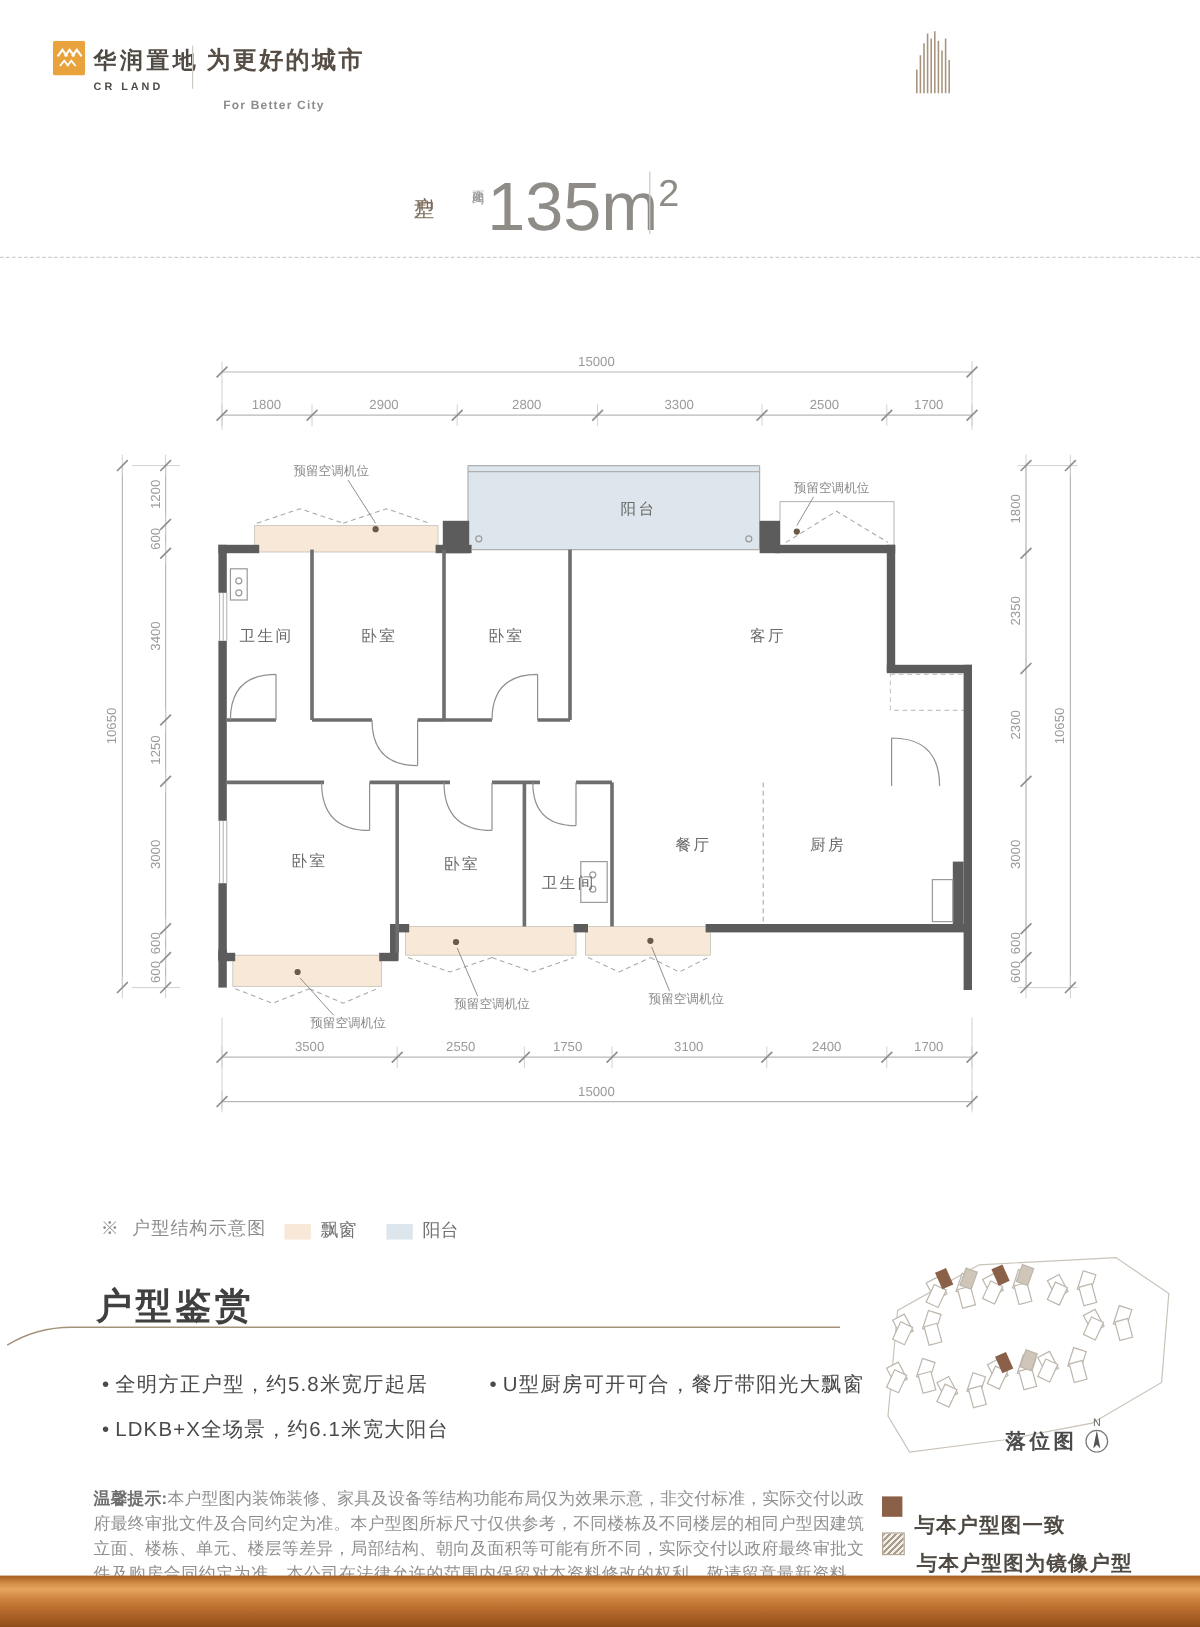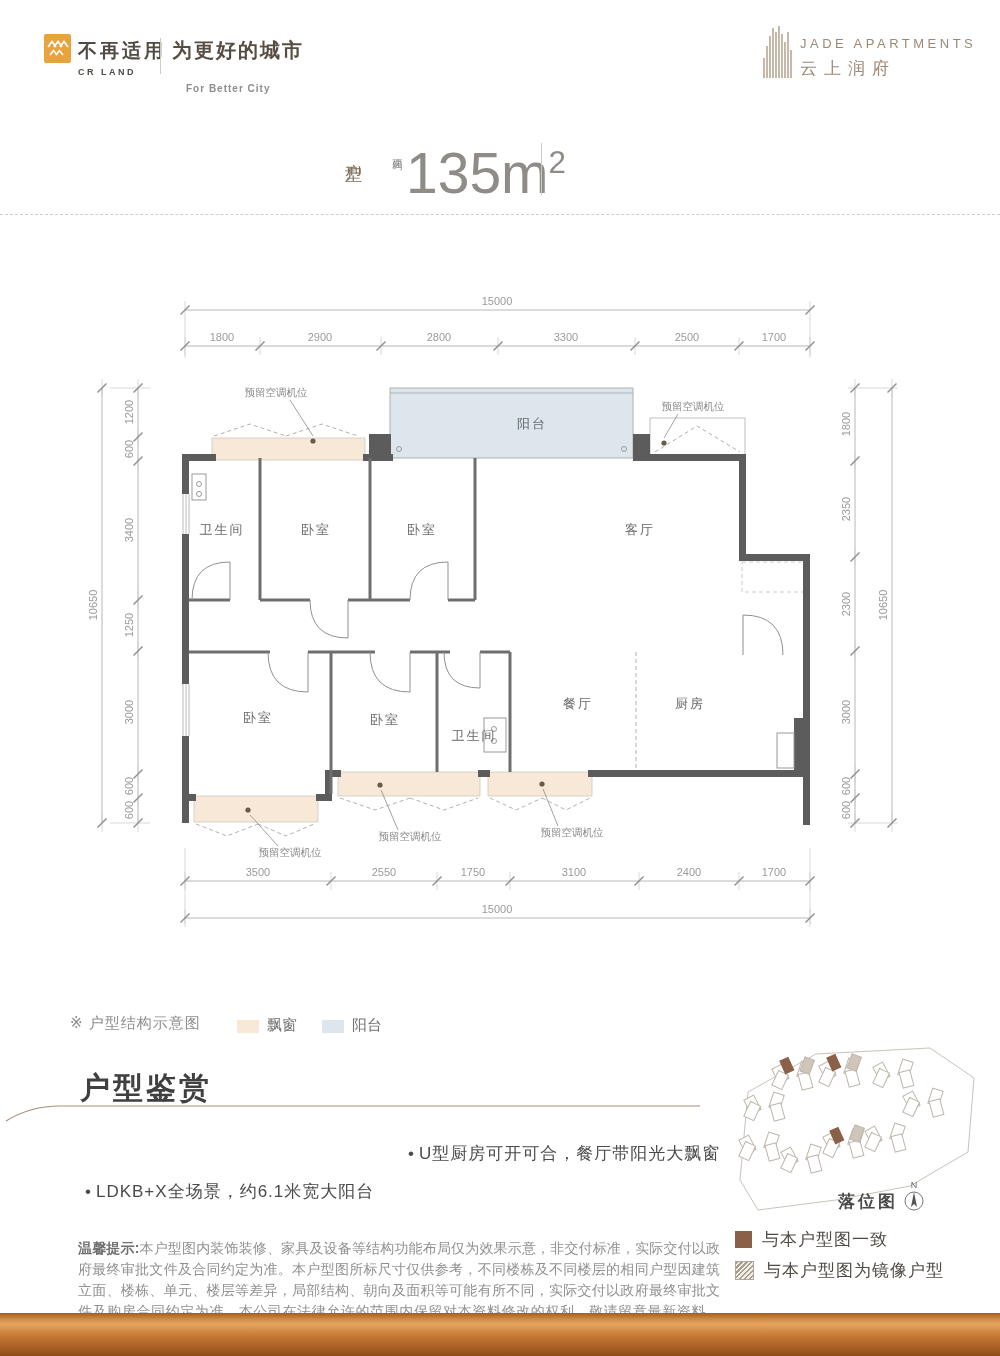--- a/index.html
+++ b/index.html
@@ -29,21 +29,21 @@
   
   .leg-note{font-size:15px;color:#8d8d8d;letter-spacing:1px;}
   .leg-sw{width:22px;height:13px;display:inline-block;}
   .leg-lab{font-size:15px;color:#737373;margin-left:8px;}
   .feat-h{font-size:30px;font-weight:bold;color:#404040;letter-spacing:3px;}
   .feat{font-size:17px;color:#4a4a4a;letter-spacing:1px;}
   .feat .dot{margin-right:4px;color:#4a4a4a;}
 
   
   .map-leg{display:flex;align-items:center;gap:10px;}
-  .map-leg .txt{font-size:17px;font-weight:normal;color:#4f4a44;letter-spacing:1px;}
+  .map-leg .txt{font-size:17px;font-weight:bold;color:#4f4a44;letter-spacing:1px;margin-top:32px;}
   .sq-same{width:17px;height:17px;background:#8a6148;}
   .sq-mir{width:17px;height:17px;border:1px solid #b3a694;
           background:repeating-linear-gradient(135deg,#a99c8b 0,#a99c8b 1.5px,#f3efe9 1.5px,#f3efe9 3.5px);}
 
   
   .disc{font-size:14px;line-height:1.5;color:#909090;text-align:justify;}
   .disc b{color:#6f6f6f;}
 
   .bottombar{left:0;top:1313px;width:1000px;height:43px;
     background:linear-gradient(180deg,#a35d20 0%,#d18a43 14%,#e6a55f 26%,#d08440 45%,#bc7030 62%,#a85f24 80%,#8f4c1a 100%);}
@@ -81,21 +81,21 @@
     <svg width="27" height="29" viewBox="0 0 27 29">
       <rect x="0" y="0" width="27" height="29" rx="2" fill="#E8A33D"></rect>
       <polyline points="4,13 8,7.5 12,13" fill="none" stroke="#fff" stroke-width="1.7"></polyline>
       <polyline points="10,13 14,7.5 18,13" fill="none" stroke="#fff" stroke-width="1.7"></polyline>
       <polyline points="16,13 20,7.5 24,13" fill="none" stroke="#fff" stroke-width="1.7"></polyline>
       <polyline points="6,21 9.5,16.5 13,21" fill="none" stroke="#fff" stroke-width="1.5"></polyline>
       <polyline points="12,21 15.5,16.5 19,21" fill="none" stroke="#fff" stroke-width="1.5"></polyline>
     </svg>
   </div>
   <div class="abs" style="left:78px;top:38px;">
-    <div class="cr-cn">不再适用</div>
+    <div class="cr-cn">华润置地</div>
     <div class="cr-en">CR LAND</div>
   </div>
   <div class="abs hdr-div" style="left:160px;top:38px;"></div>
   <div class="abs" style="left:172px;top:37px;">
     <div class="slogan-cn">为更好的城市</div>
     <div class="slogan-en" style="padding-left:14px;">For Better City</div>
   </div>
   <div class="abs" style="left:762px;top:24px;">
     <svg width="32" height="54" viewBox="0 0 32 54">
       <g stroke="#a8937c" stroke-width="1.3">
@@ -104,24 +104,20 @@
         <line x1="8" y1="54" x2="8" y2="12"></line>
           <line x1="11" y1="54" x2="11" y2="4"></line>
         <line x1="14" y1="54" x2="14" y2="8"></line>
           <line x1="17" y1="54" x2="17" y2="2"></line>
         <line x1="20" y1="54" x2="20" y2="10"></line>
           <line x1="23" y1="54" x2="23" y2="18"></line>
         <line x1="26" y1="54" x2="26" y2="8"></line>
           <line x1="29" y1="54" x2="29" y2="26"></line>
       </g>
     </svg>
-  </div>
-  <div class="abs" style="left:800px;top:36px;">
-    <div class="jade-en">JADE APARTMENTS</div>
-    <div class="jade-cn">云上润府</div>
   </div>
 
   <div class="abs t-stack" style="left:342px;top:150px;">户型</div>
   <div class="abs t-stack2" style="left:390px;top:150px;">建面约</div>
   <div class="abs t-area" style="left:406px;top:140px;"><span>135m</span><sup>2</sup></div>
   <div class="abs t-div" style="left:541px;top:143px;"></div>
   <div class="abs dashline" style="left:0;top:214px;"></div>
 
   <svg class="abs" style="left:80px;top:288px;" width="840" height="672" viewBox="0 0 840 672">
     <defs>
@@ -351,32 +347,33 @@
       <text class="dtx" text-anchor="middle" transform="rotate(-90 770 498)" x="770" y="498">600</text>
       <text class="dtx" text-anchor="middle" transform="rotate(-90 770 522)" x="770" y="522">600</text>
 
       <line class="dim" x1="812" y1="100" x2="812" y2="535"></line>
       <use href="#tk" x="812" y="100"></use>
         <use href="#tk" x="812" y="535"></use>
       <text class="dtx" text-anchor="middle" transform="rotate(-90 807 317)" x="807" y="317">10650</text>
     </g>
   </svg>
 
-  <div class="abs leg-note" style="left:70px;top:1014px;">※ 户型结构示意图</div>
+  <div class="abs leg-note" style="left:84px;top:1014px;font-family:Liberation Mono, monospace;">※ 户型结构示意图</div>
   <div class="abs" style="left:237px;top:1016px;">
     <span class="leg-sw" style="background:#f7e8d7;"></span><span class="leg-lab" style="vertical-align:3px;">飘窗</span>
   </div>
   <div class="abs" style="left:322px;top:1016px;">
     <span class="leg-sw" style="background:#dce6ec;"></span><span class="leg-lab" style="vertical-align:3px;">阳台</span>
   </div>
 
   <div class="abs feat-h" style="left:80px;top:1068px;">户型鉴赏</div>
   <svg class="abs" style="left:0;top:1102px;" width="700" height="24" viewBox="0 0 700 24">
     <path d="M700,4 H60 Q30,4 6,19" stroke="#a4917a" stroke-width="1.2" fill="none"></path>
   </svg>
+  <div class="abs feat" style="left:85px;top:1142px;"><span class="dot">•</span><span>全明方正户型，约5.8米宽厅起居</span></div>
   <div class="abs feat" style="left:85px;top:1180px;"><span class="dot">•</span><span>LDKB+X全场景，约6.1米宽大阳台</span></div>
   <div class="abs feat" style="left:408px;top:1142px;text-align:center;"><span class="dot">•</span><span>U型厨房可开可合，餐厅带阳光大飘窗</span></div>
 
   <svg class="abs" style="left:718px;top:1040px;" width="282" height="185" viewBox="0 0 282 185">
     <path class="mb" d="M22,140 L30,52 L98,14 L212,8 L256,38 L250,112 L192,146 L118,160 L40,170 Z"></path>
     <use href="#cl" x="75" y="35"></use>
       <use href="#cl" x="122" y="32"></use>
       <use href="#cl" x="176" y="33"></use>
     <use href="#cl" x="47" y="66"></use>
       <use href="#cl" x="42" y="106"></use>

